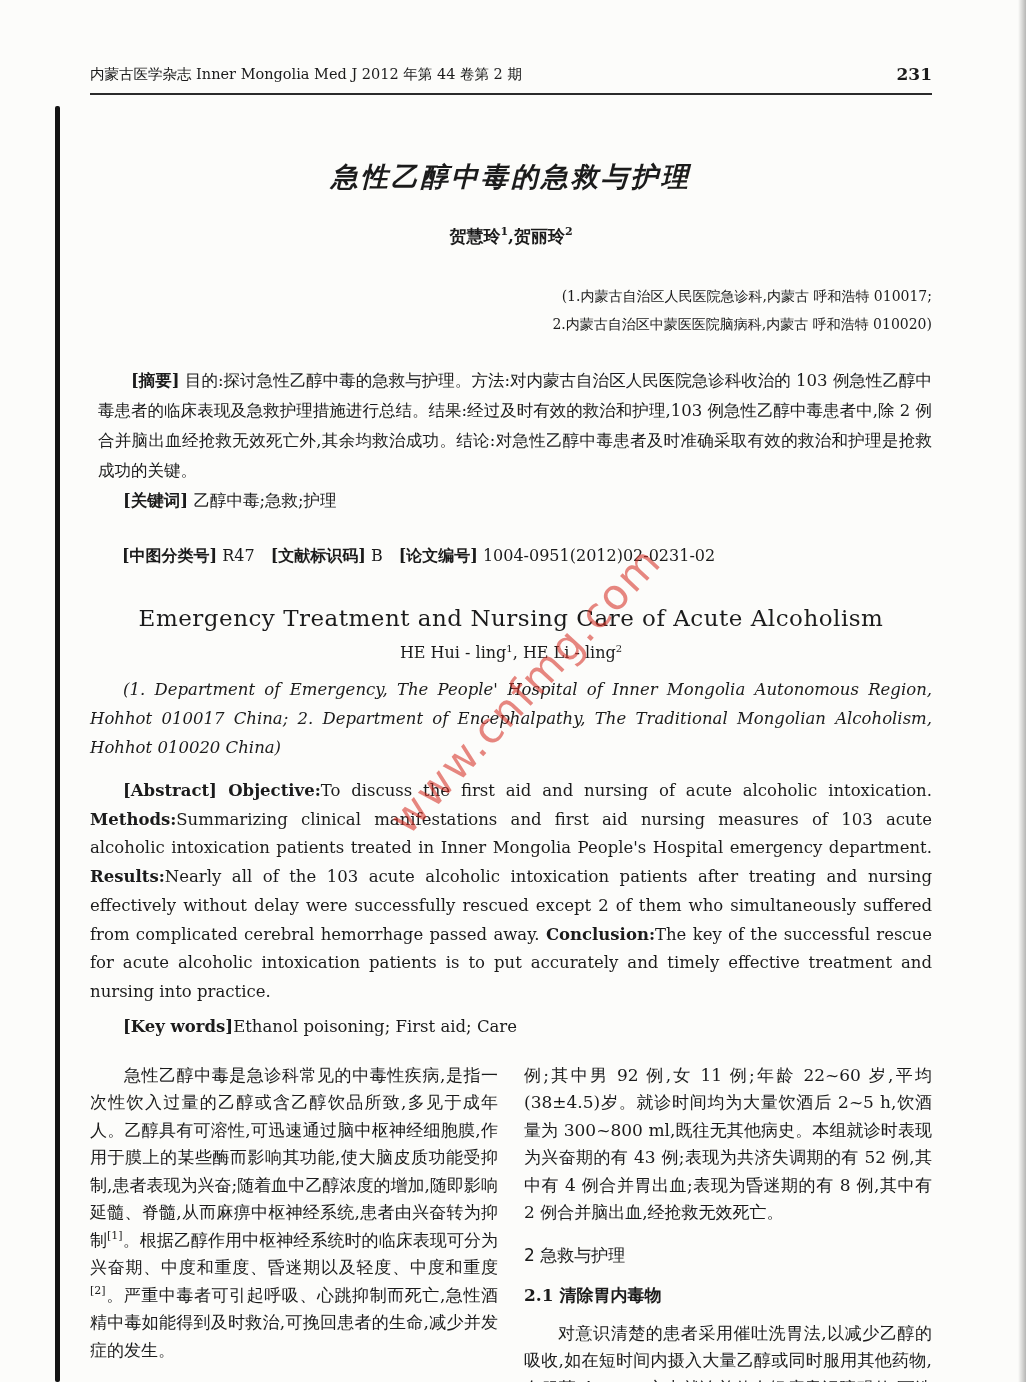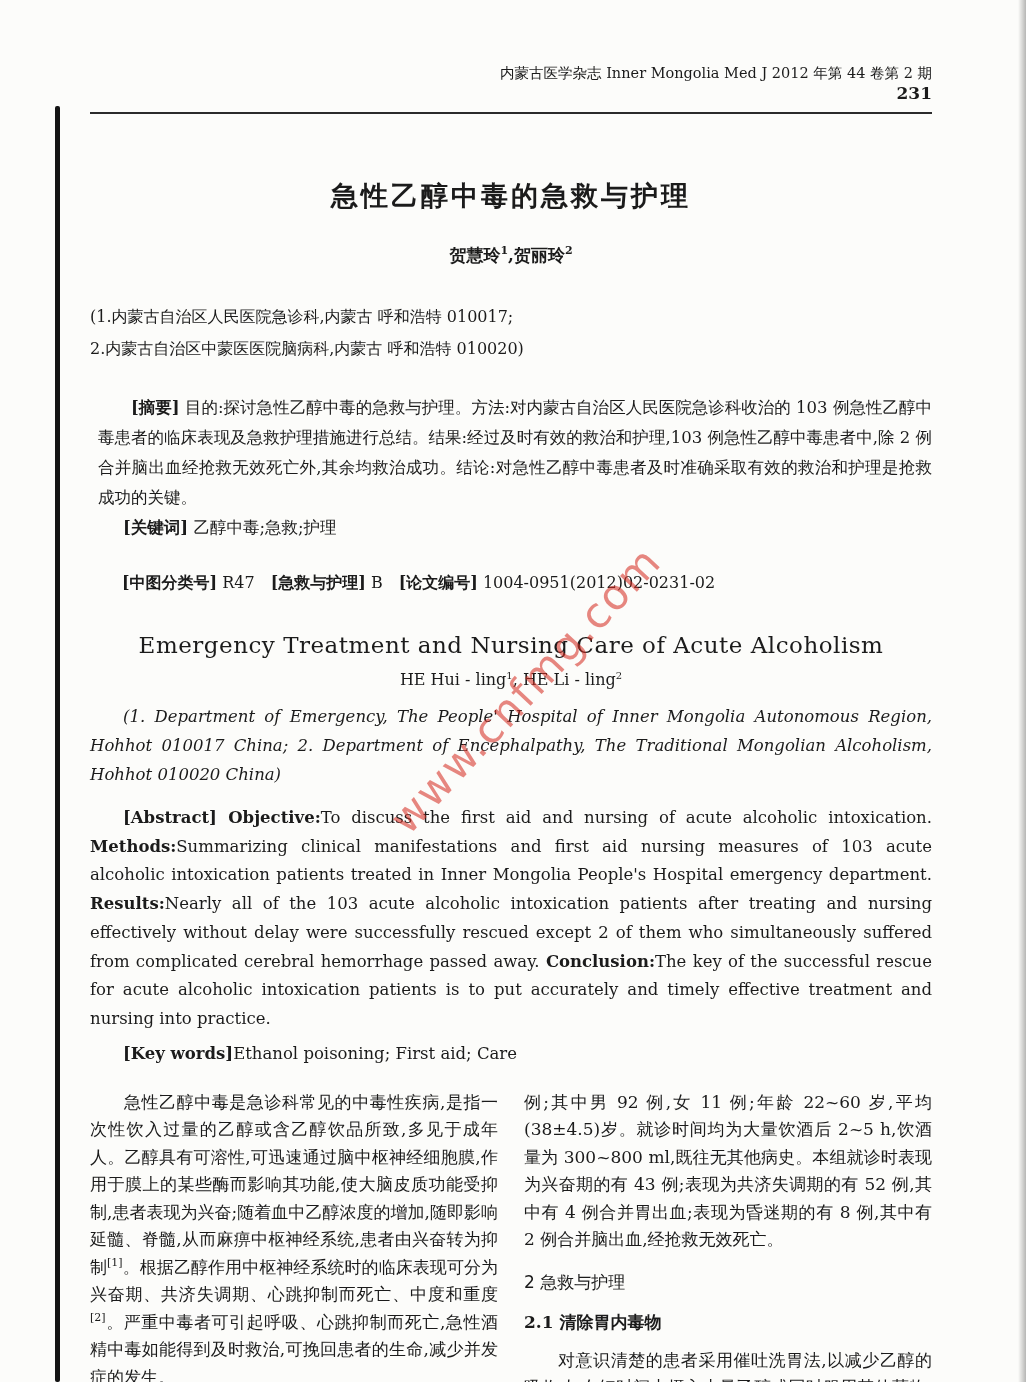--- a/index.html
+++ b/index.html
@@ -34,36 +34,36 @@
   .content { padding: 64px 94px 0 90px; }
 
   .hdr {
     display: flex;
     justify-content: space-between;
     align-items: flex-end;
     border-bottom: 2px solid #2b2b2b;
     padding-bottom: 9px;
     font-size: 14.5px;
     font-weight: 500;
-    flex-direction: column;
   }
   .hdr .pageno { font-weight: 700; font-size: 17px; }
 
   h1.title {
     text-align: center;
     font-size: 27px;
     font-weight: 700;
     letter-spacing: 3px;
     margin: 64px 0 0 0;
+    font-style: italic;
   }
 
   .authors { text-align: center; font-size: 17px; margin-top: 30px; font-weight: bold; }
   .authors sup { font-size: 11px; }
 
-  .affil { text-align: left; font-size: 16px; line-height: 2.0; margin-top: 34px; }
+  .affil { text-align: right; font-size: 14px; line-height: 2.0; margin-top: 34px; }
 
   .abstract {
     margin: 28px 0 0 8px;
     font-size: 16.5px;
     line-height: 1.82;
     text-align: justify;
     text-indent: 2em;
   }
   .kw { font-size: 16.5px; margin: 4px 0 0 0; text-indent: 2em; }
   .cls { margin: 34px 0 0 0; font-size: 16px; text-indent: 2em; }
@@ -150,36 +150,36 @@
 
     <div class="affil">
       <div>(1.内蒙古自治区人民医院急诊科,内蒙古 呼和浩特  010017;</div>
       <div>2.内蒙古自治区中蒙医医院脑病科,内蒙古 呼和浩特  010020)</div>
     </div>
 
     <p class="abstract"><b class="lbl">[摘要]</b> <span>目的:探讨急性乙醇中毒的急救与护理。方法:对内蒙古自治区人民医院急诊科收治的 103 例急性乙醇中毒患者的临床表现及急救护理措施进行总结。结果:经过及时有效的救治和护理,103 例急性乙醇中毒患者中,除 2 例合并脑出血经抢救无效死亡外,其余均救治成功。结论:对急性乙醇中毒患者及时准确采取有效的救治和护理是抢救成功的关键。</span></p>
 
     <p class="kw"><b class="lbl">[关键词]</b> <span>乙醇中毒;急救;护理</span></p>
 
-    <p class="cls"><b class="lbl">[中图分类号]</b> <span class="val">R47</span><b class="lbl">[急救与护理]</b> <span class="val">B</span><b class="lbl">[论文编号]</b> <span class="val">1004-0951(2012)02-0231-02</span></p>
+    <p class="cls"><b class="lbl">[中图分类号]</b> <span class="val">R47</span><b class="lbl">[文献标识码]</b> <span class="val">B</span><b class="lbl">[论文编号]</b> <span class="val">1004-0951(2012)02-0231-02</span></p>
 
     <h2 class="entitle">Emergency Treatment and Nursing Care of Acute Alcoholism</h2>
 
     <div class="enauthors"><span>HE Hui - ling</span><sup>1</sup><span>, </span><span>HE Li - ling</span><sup>2</sup></div>
 
     <p class="enaffil">(1. Department of Emergency, The People' Hospital of Inner Mongolia Autonomous Region, Hohhot 010017 China; 2. Department of Encephalpathy, The Traditional Mongolian Alcoholism, Hohhot 010020 China)</p>
 
     <p class="enabstract"><b class="lbl">[Abstract] </b><b class="lbl">Objective:</b><span>To discuss the first aid and nursing of acute alcoholic intoxication. </span><b class="lbl">Methods:</b><span>Summarizing clinical manifestations and first aid nursing measures of 103 acute alcoholic intoxication patients treated in Inner Mongolia People's Hospital emergency department. </span><b class="lbl">Results:</b><span>Nearly all of the 103 acute alcoholic intoxication patients after treating and nursing effectively without delay were successfully rescued except 2 of them who simultaneously suffered from complicated cerebral hemorrhage passed away. </span><b class="lbl">Conclusion:</b><span>The key of the successful rescue for acute alcoholic intoxication patients is to put accurately and timely effective treatment and nursing into practice.</span></p>
 
     <p class="enkw"><b class="lbl">[Key words]</b><span>Ethanol poisoning; First aid; Care</span></p>
 
     <div class="cols">
 
       <div class="col">
-        <p><span>急性乙醇中毒是急诊科常见的中毒性疾病,是指一次性饮入过量的乙醇或含乙醇饮品所致,多见于成年人。乙醇具有可溶性,可迅速通过脑中枢神经细胞膜,作用于膜上的某些酶而影响其功能,使大脑皮质功能受抑制,患者表现为兴奋;随着血中乙醇浓度的增加,随即影响延髓、脊髓,从而麻痹中枢神经系统,患者由兴奋转为抑制</span><sup class="ref">[1]</sup><span>。根据乙醇作用中枢神经系统时的临床表现可分为兴奋期、共济失调期、心跳抑制而死亡、中度和重度</span><sup class="ref">[2]</sup><span>。严重中毒者可引起呼吸、心跳抑制而死亡,急性酒精中毒如能得到及时救治,可挽回患者的生命,减少并发症的发生。</span></p>
+        <p><span>急性乙醇中毒是急诊科常见的中毒性疾病,是指一次性饮入过量的乙醇或含乙醇饮品所致,多见于成年人。乙醇具有可溶性,可迅速通过脑中枢神经细胞膜,作用于膜上的某些酶而影响其功能,使大脑皮质功能受抑制,患者表现为兴奋;随着血中乙醇浓度的增加,随即影响延髓、脊髓,从而麻痹中枢神经系统,患者由兴奋转为抑制</span><sup class="ref">[1]</sup><span>。根据乙醇作用中枢神经系统时的临床表现可分为兴奋期、中度和重度、昏迷期以及轻度、中度和重度</span><sup class="ref">[2]</sup><span>。严重中毒者可引起呼吸、心跳抑制而死亡,急性酒精中毒如能得到及时救治,可挽回患者的生命,减少并发症的发生。</span></p>
 
       </div>
 
       <div class="col">
         <p class="cont">例;其中男 92 例,女 11 例;年龄 22~60 岁,平均(38±4.5)岁。就诊时间均为大量饮酒后 2~5 h,饮酒量为 300~800 ml,既往无其他病史。本组就诊时表现为兴奋期的有 43 例;表现为共济失调期的有 52 例,其中有 4 例合并胃出血;表现为昏迷期的有 8 例,其中有 2 例合并脑出血,经抢救无效死亡。</p>
         <h3>2  急救与护理</h3>
         <h4>2.1  清除胃内毒物</h4>
         <p>对意识清楚的患者采用催吐洗胃法,以减少乙醇的吸收,如在短时间内摄入大量乙醇或同时服用其他药物,在服药 45 min 之内就诊并伴有轻度意识障碍的,可选择电动洗胃机进行洗胃。洗胃时取侧卧位,以防呕吐物误吸造成窒息,插管时动作要轻柔,避免损伤食管黏膜或误入气管。在洗胃过程中</p>
       </div>
 

